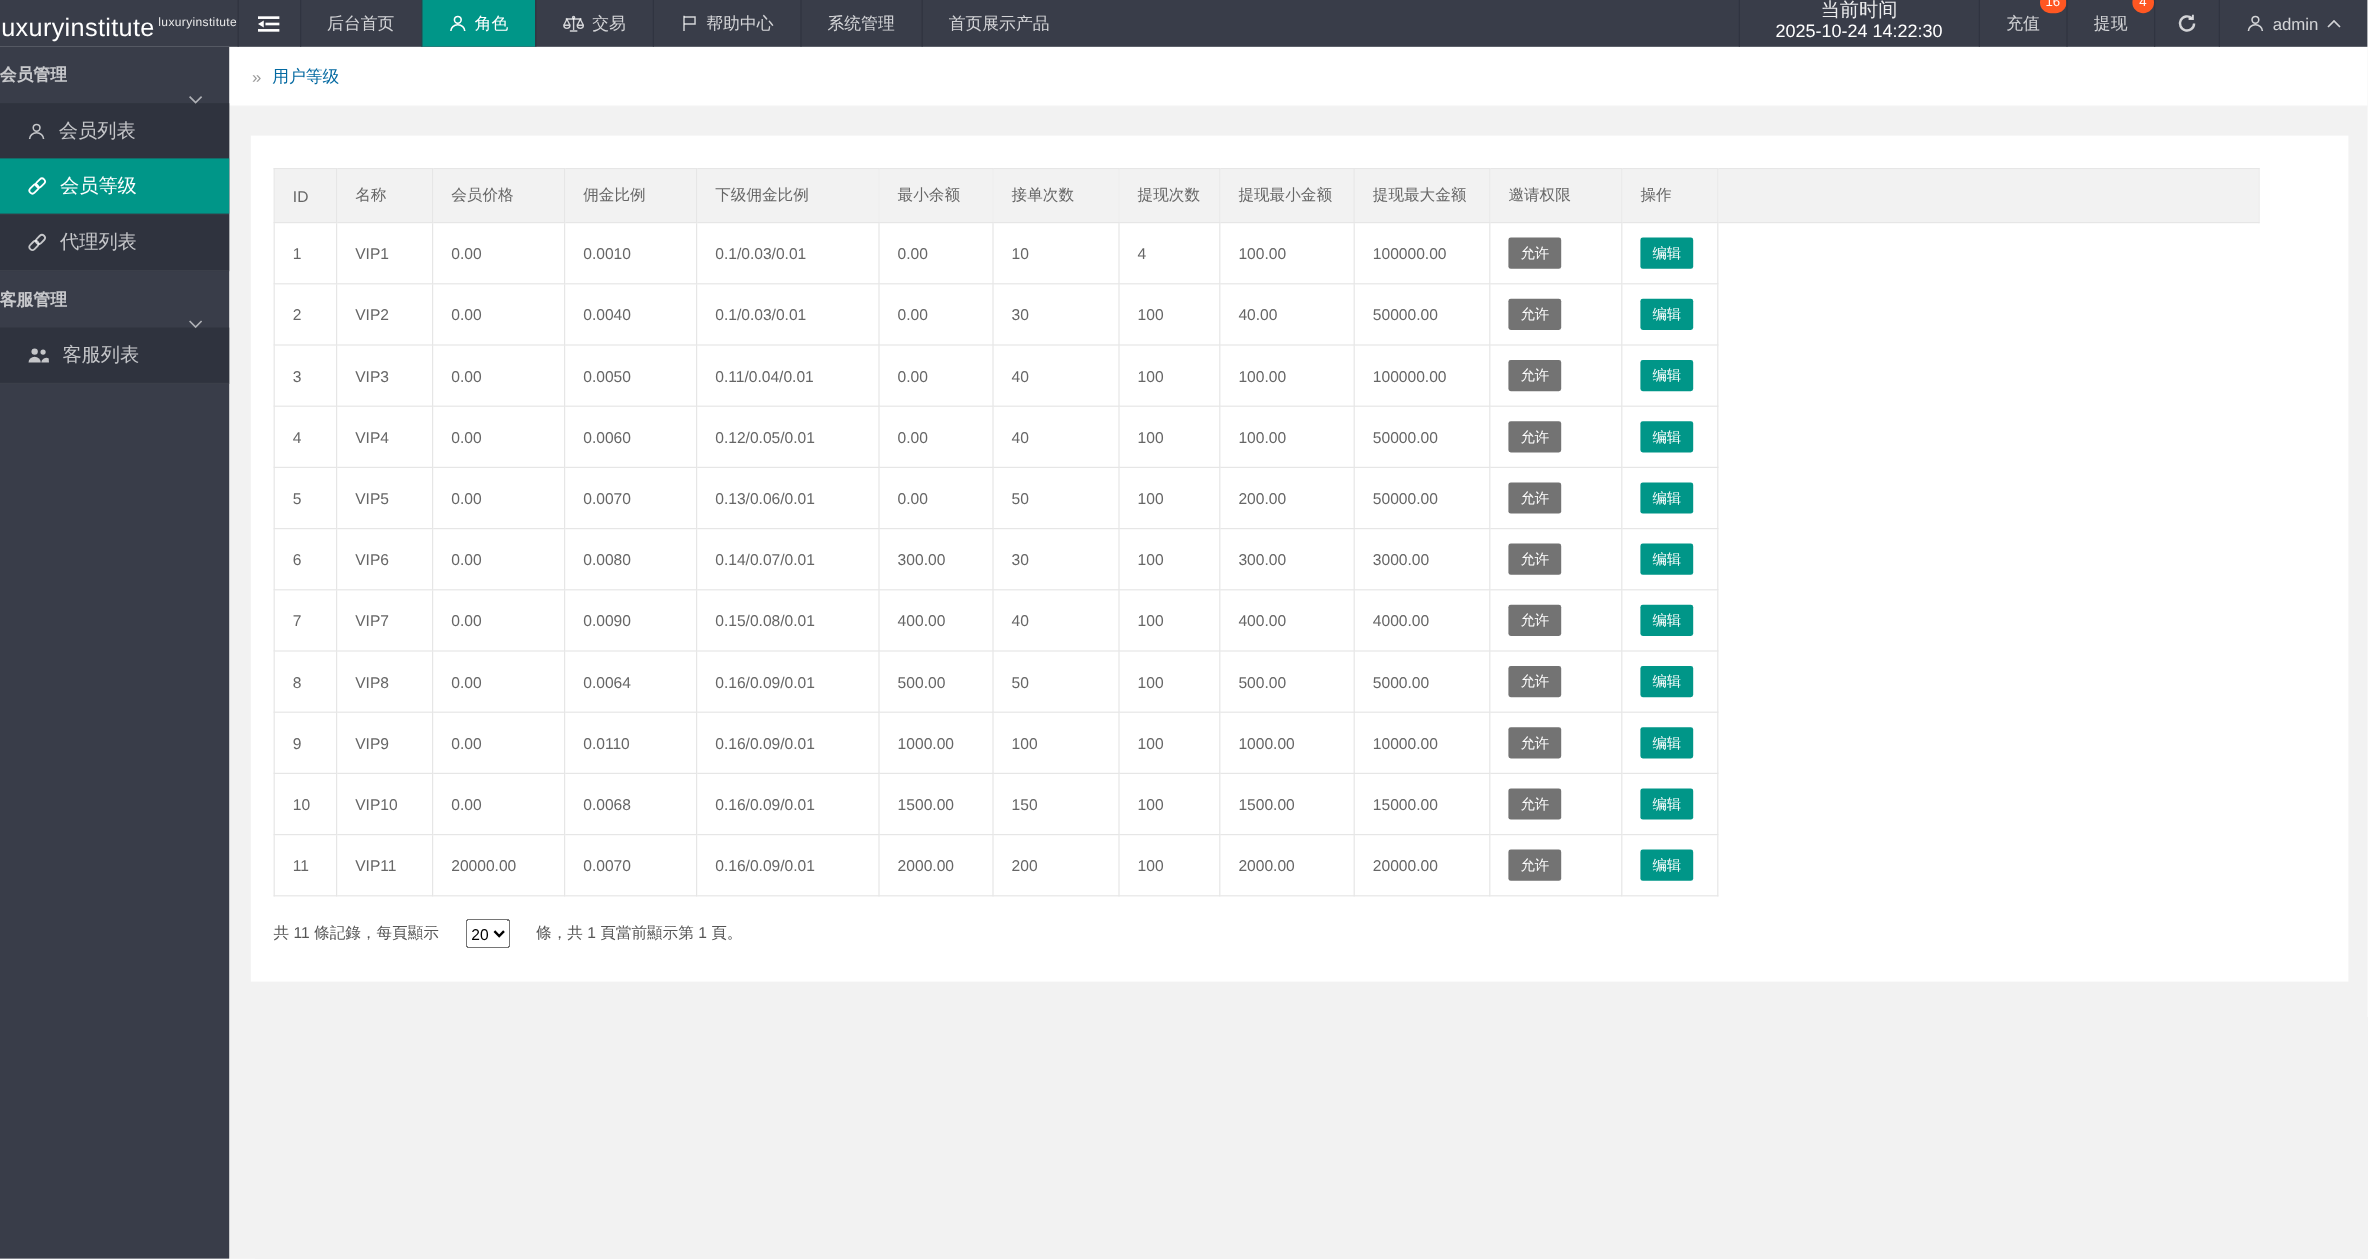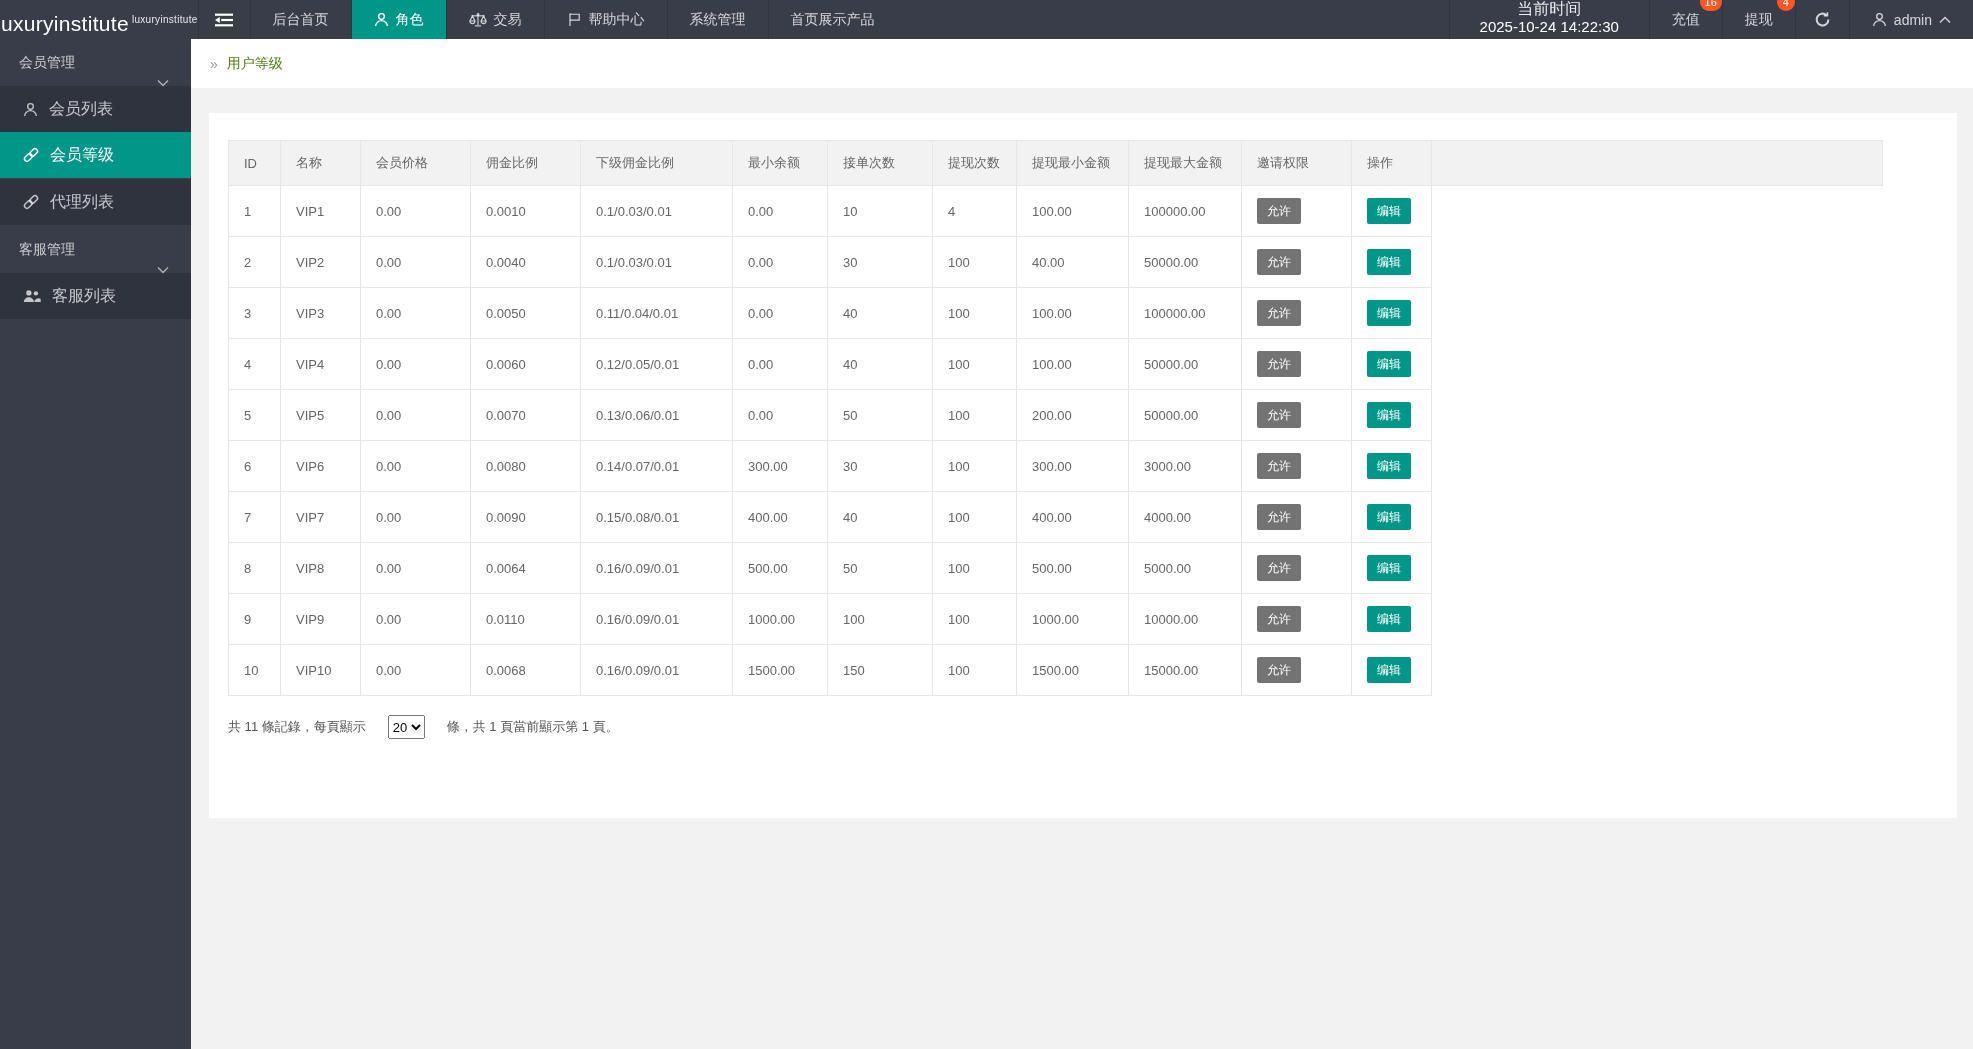--- a/index.html
+++ b/index.html
@@ -40,38 +40,38 @@
     min-width:18px; height:18px; line-height:18px; border-radius:9px;
     font-size:11px; text-align:center; padding:0 5px;
   }
   .icon { display:inline-flex; align-items:center; }
   
   .sidebar {
     position:absolute; top:39px; left:0; width:191px; height:1010px;
     background:#393D49; z-index:10;
   }
   .side-group-header {
-    height:47px; line-height:47px; padding-left:19px; font-size:14px;
-    color:rgba(255,255,255,.72); position:relative; cursor:pointer;
+    height:47px; line-height:47px; font-size:14px;
+    color:rgba(255,255,255,.72); position:relative; cursor:pointer;font-weight:bold;
   }
   .side-group-header .chev { position:absolute; right:22px; top:20px; color:rgba(255,255,255,.6); }
   .side-children { background:#2F333E; border-bottom:1px solid rgba(255,255,255,.06); }
   .side-item {
     height:46px; display:flex; align-items:center; gap:11px; padding-left:23px;
     font-size:16px; color:rgba(255,255,255,.72); cursor:pointer;
   }
   .side-item.active { background:#009688; color:#fff; }
   
   .main { position:absolute; left:191px; top:39px; width:1782px; height:1010px; }
   .breadcrumb-bar {
     height:50px; background:#fff; display:flex; align-items:center;
     padding-left:19px; border-bottom:1px solid #f0f0f0;
   }
   .breadcrumb-sep { color:#999; font-size:14px; margin-right:9px; }
-  .breadcrumb-title { color:#4d7c0f; font-size:14px; }
+  .breadcrumb-title { color:#0369a1; font-size:14px; }
   .content { padding:24px 16px 0 18px; }
   .card { background:#fff; width:1748px; height:705px; padding:27px 0 0 19px; }
   table.grid { border-collapse:collapse; table-layout:fixed; }
   .grid th, .grid td {
     border:1px solid #e6e6e6; text-align:left; padding-left:15px;
     font-size:13px; color:#666; font-weight:normal; overflow:hidden; white-space:nowrap;
   }
   .grid th { background:#f2f2f2; height:45px; }
   .grid td { height:51px; background:#fff; }
   .grid td.filler { border:none; background:transparent; }
@@ -422,20 +422,35 @@
               <td>0.16/0.09/0.01</td>
               <td>1500.00</td>
               <td>150</td>
               <td>100</td>
               <td>1500.00</td>
               <td>15000.00</td>
               <td><button class="btn btn-allow">允许</button></td>
               <td><button class="btn btn-edit">编辑</button></td>
               <td class="filler"></td>
             </tr>
+            <tr>
+              <td>11</td>
+              <td>VIP11</td>
+              <td>20000.00</td>
+              <td>0.0070</td>
+              <td>0.16/0.09/0.01</td>
+              <td>2000.00</td>
+              <td>200</td>
+              <td>100</td>
+              <td>2000.00</td>
+              <td>20000.00</td>
+              <td><button class="btn btn-allow">允许</button></td>
+              <td><button class="btn btn-edit">编辑</button></td>
+              <td class="filler"></td>
+            </tr>
           </tbody>
         </table>
       <div class="pagination">
         <span>共 11 條記錄，每頁顯示</span>
         <select>
           <option>20</option>
         </select>
         <span>條，共 1 頁當前顯示第 1 頁。</span>
       </div>
     </div>

